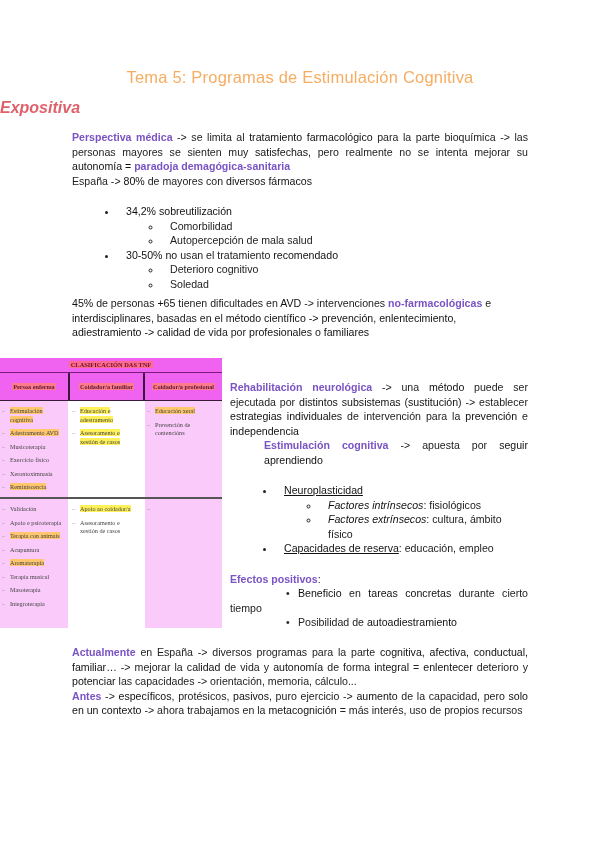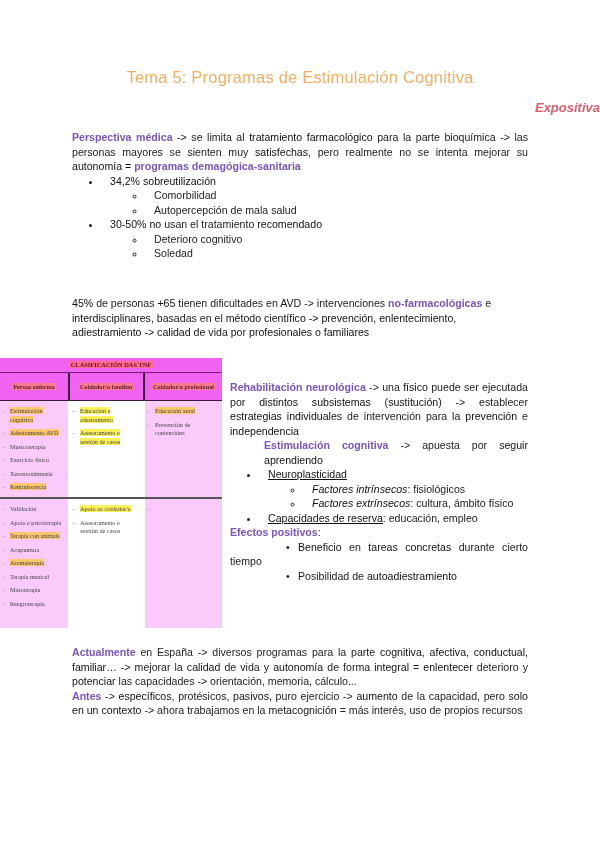--- a/index.html
+++ b/index.html
@@ -2,26 +2,26 @@
 <html><head>
 <meta charset="utf-8">
 <style>
   html, body { margin: 0; padding: 0; }
   body {
     width: 600px; height: 848px; background: #ffffff; position: relative; overflow: hidden;
     font-family: "Liberation Sans", sans-serif; color: #222; font-size: 10.6px; line-height: 14.5px;
   }
   .abs { position: absolute; }
   .title { left: 0; width: 600px; top: 70px; text-align: center; font-size: 16.5px; color: #f6ad62; letter-spacing: 0.2px; }
-  .subtitle { left: 0; width: 600px; top: 101px; text-align: right; font-size: 13px; color: #e0606a; font-style: italic; font-weight: bold; }
+  .subtitle { left: 0; width: 600px; top: 101px; text-align: left; font-size: 16px; color: #e0606a; font-style: italic; font-weight: bold; }
   .block { left: 72px; width: 456px; }
   .just { text-align: justify; }
   b { font-weight: normal; color: #111; }
   .purple { color: #7a53c4; font-weight: bold; }
-  .ul1 { margin: 0; padding-left: 30px; list-style: disc; }
+  .ul1 { margin: 16px; padding-left: 30px; list-style: disc; }
   .ul2 { margin: 0; padding-left: 36px; list-style: circle; }
   .ul1 li, .ul2 li { padding-left: 8px; }
   p { margin: 0; }
   
   .tnf { left: 0; top: 358px; width: 222px; height: 270px; font-family: "Liberation Serif", serif; font-size: 6.2px; line-height: 8.5px; color: #444; }
   .tnf .hdr { position: absolute; left: 0; top: 0; width: 222px; height: 14px; background: #f062f0; text-align: center; font-weight: bold; line-height: 14px; font-size: 6.4px; color: #6a1030; border-bottom: 1px solid #7a1a7a; }
   .tnf .hdr span { background: #ff6a8e; padding: 0 2px; }
   .tnf .colh { position: absolute; top: 15px; height: 27px; background: #f062f0; text-align: center; line-height: 27px; font-weight: bold; font-size: 6.2px; color: #5a1a3a; }
   .tnf .colh span { background: #ff7a8a; padding: 0 1px; }
   .tnf .sep { position: absolute; background: #3a1a3a; }
@@ -34,21 +34,24 @@
   .u { text-decoration: underline; text-align: right; }
 </style>
 </head>
 <body>
 
 <div class="abs title">Tema 5: Programas de Estimulación Cognitiva</div>
 <div class="abs subtitle">Expositiva</div>
 
 <div class="abs block" style="top:130px;">
   <p class="just">
-    <span class="purple">Perspectiva médica</span><span> -&gt; se limita al </span><b>tratamiento farmacológico</b><span> para la parte bioquímica -&gt; las personas mayores se sienten muy </span><b>satisfechas</b><span>, pero realmente no se intenta mejorar su </span><b>autonomía</b><b> = </b><span class="purple">programas demagógica-sanitaria</span>
+    <span class="purple">Perspectiva médica</span><span> -&gt; se limita al </span><b>tratamiento farmacológico</b><span> para la parte bioquímica -&gt; las personas mayores se sienten muy </span><b>satisfechas</b><span>, pero realmente no se intenta mejorar su </span><b>autonomía</b><b> = </b><span class="purple">paradoja demagógica-sanitaria</span>
+  </p>
+  <p>
+    <span>España -&gt; </span><b>80%</b><span> de mayores con </span><b>diversos fármacos</b>
   </p>
   <ul class="ul1">
     <li><b>34,2% sobreutilización</b>
       <ul class="ul2">
         <li>Comorbilidad</li>
         <li>Autopercepción de mala salud</li>
       </ul>
     </li>
     <li><b>30-50% no</b><span> usan el tratamiento </span><b>recomendado</b>
       <ul class="ul2">
@@ -106,21 +109,21 @@
     <div><span class="hl-y">Apoio ao coidador/a</span></div>
     <div>Asesoramento e xestión de casos</div>
   </div>
   <div class="cell pink" style="left:145px;top:141px;width:77px;height:129px;">
     <div></div>
   </div>
 </div>
 
 <div class="abs" style="left:230px;top:380px;width:298px;">
   <p class="just">
-    <span class="purple">Rehabilitación neurológica</span><span> -&gt; una </span><b>físico</b><span> puede ser ejecutada por </span><b>distintos subsistemas</b><span> (</span><b>sustitución</b><span>) -&gt; establecer </span><b>estrategias individuales</b><span> de intervención para la </span><b>prevención</b><span> e </span><b>independencia</b>
+    <span class="purple">Rehabilitación neurológica</span><span> -&gt; una </span><b>método</b><span> puede ser ejecutada por </span><b>distintos subsistemas</b><span> (</span><b>sustitución</b><span>) -&gt; establecer </span><b>estrategias individuales</b><span> de intervención para la </span><b>prevención</b><span> e </span><b>independencia</b>
   </p>
   <p class="just" style="text-align-last:left;margin-left:34px;">
     <span class="purple">Estimulación cognitiva</span><span> -&gt; apuesta por </span><b>seguir aprendiendo</b>
   </p>
   <ul class="ul1">
     <li><b class="u">Neuroplasticidad</b>
       <ul class="ul2">
         <li><b><i>Factores intrínsecos</i></b><span>: fisiológicos</span></li>
         <li><b><i>Factores extrínsecos</i></b><span>: cultura, ámbito físico</span></li>
       </ul>

